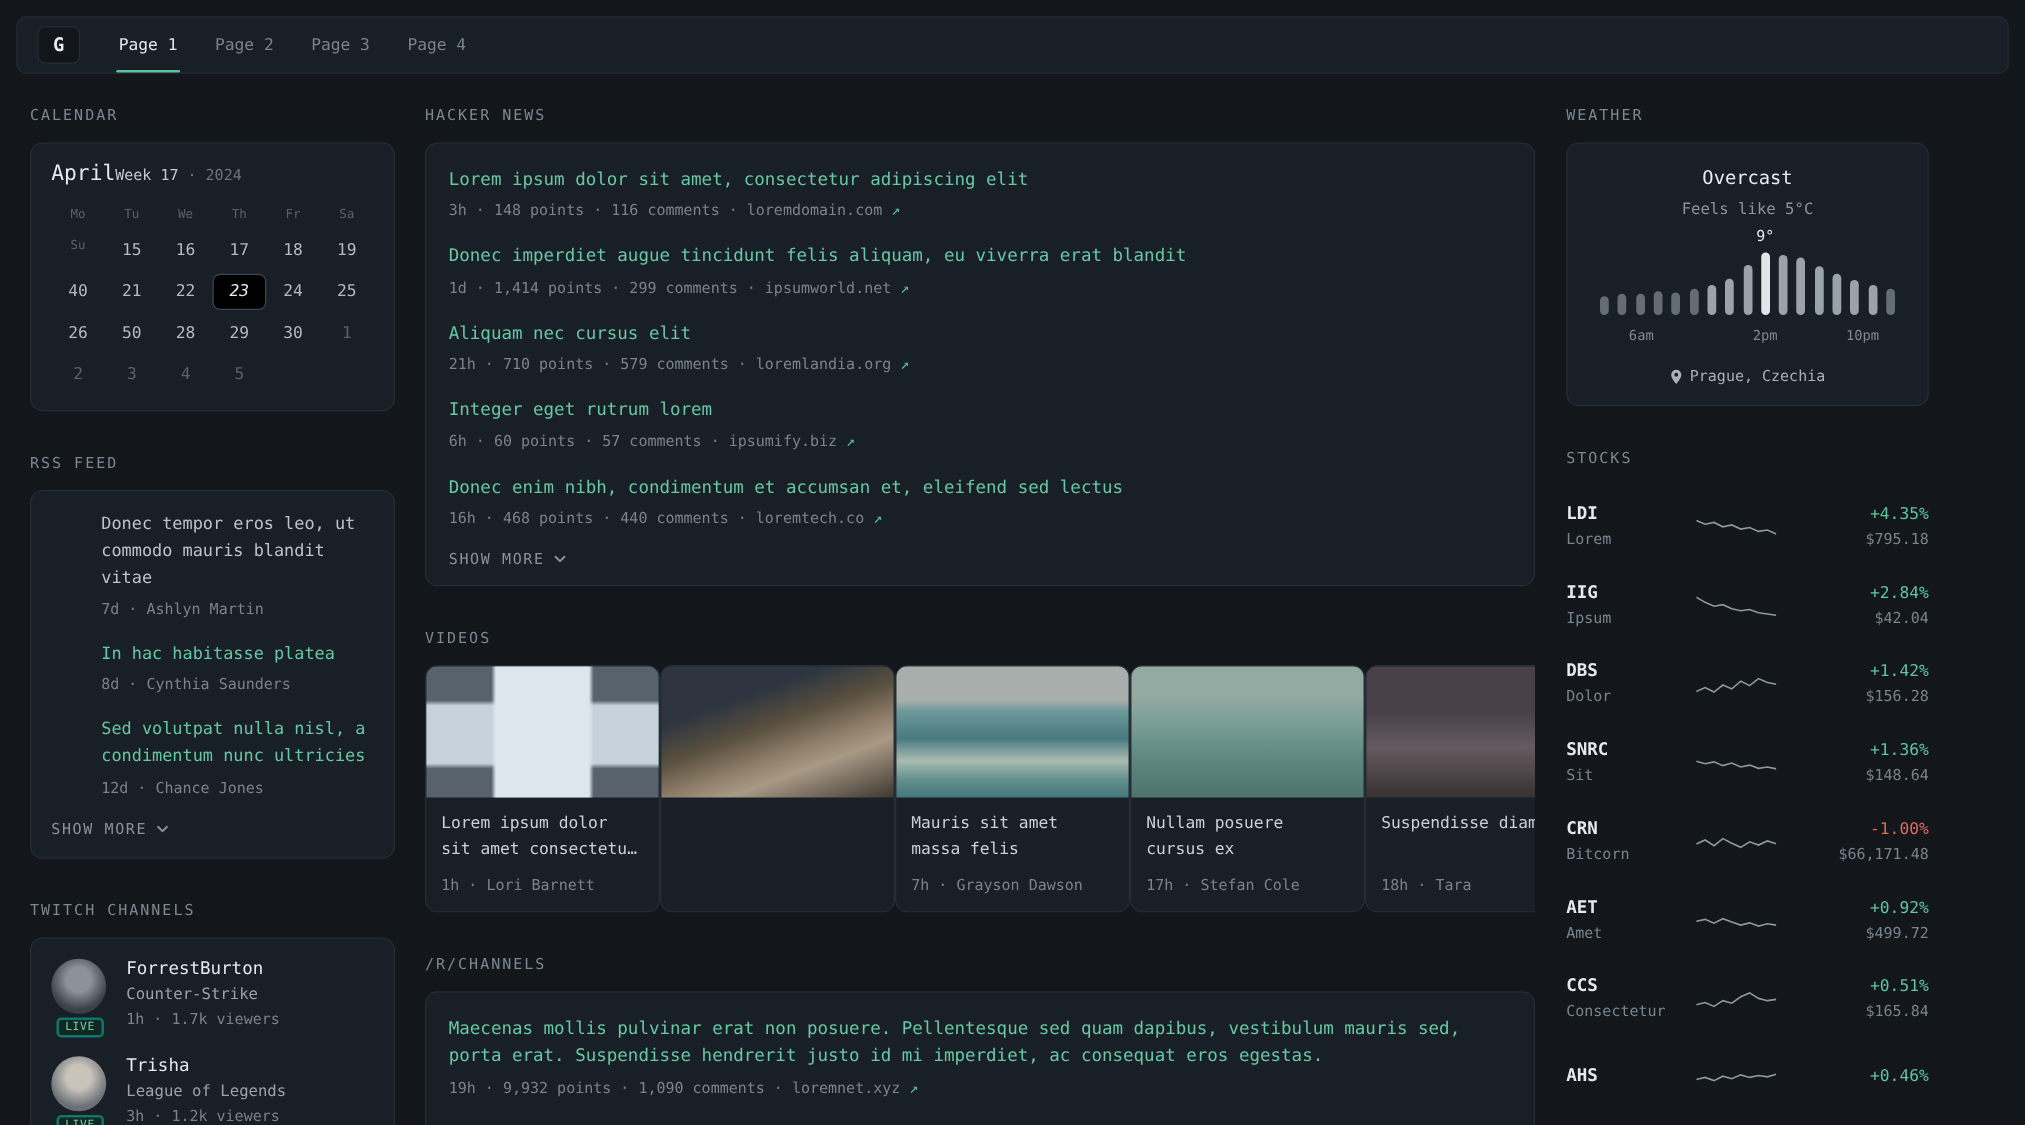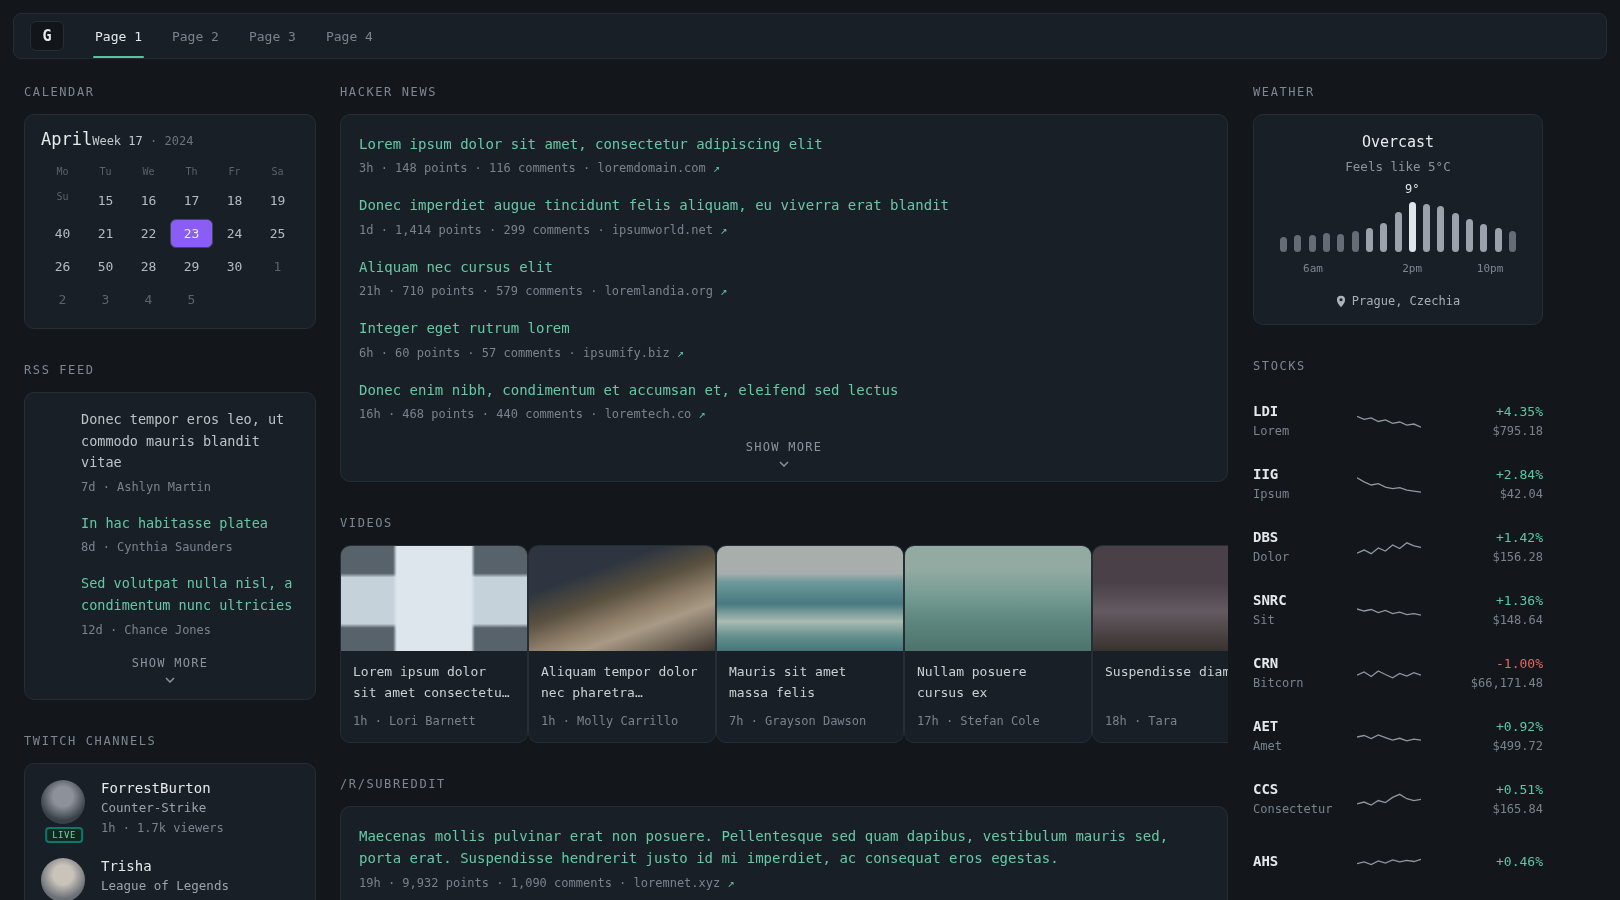--- a/index.html
+++ b/index.html
@@ -27,35 +27,35 @@
   
   .content { display:flex; padding:26px 0 0 24px; align-items:flex-start; }
   .col-left  { width:292px; margin-right:24px; flex:none; }
   .col-mid   { width:888px; margin-right:25px; flex:none; }
   .col-right { width:290px; flex:none; }
   .widget { margin-bottom:34px; }
   .w-header { font-size:12px; letter-spacing:1.6px; color:#7d8791; margin-bottom:15px; }
   .card { background:#191f26; border:1px solid #252d35; border-radius:10px; }
   .meta { font-size:12px; color:#79838c; margin-top:4px; line-height:1.5; }
   .show-more { display:flex; align-items:center; gap:7px; font-size:12px; letter-spacing:1.3px;
-               color:#8a939c; cursor:pointer; margin-top:6px;flex-direction:column; }
+               color:#8a939c; cursor:pointer; margin-top:6px; }
   .chev { color:#8a939c; }
 
   
   .cal-card { padding:14px 16px 14px; }
   .cal-top { display:flex; justify-content:flex-start; align-items:baseline; margin-bottom:12px; }
   .cal-month { font-size:17px; color:#e4e9ec; }
   .cal-week-wrap { font-size:12px; color:#c3cad0; }
   .cal-sep, .cal-year { color:#6b747d; }
   .cal-grid { display:grid; grid-template-columns:repeat(6,1fr); row-gap:4px; text-align:center; }
   .cal-dh { font-size:10px; color:#59626b; padding:5px 0; }
   .cal-day { font-size:13px; color:#b3bac1; padding:6px 0; border-radius:6px;
              border:1px solid transparent; cursor:pointer; }
   .cal-day.muted { color:#5a636c; }
-  .cal-day.selected { border-color:#3d4751; background:#8b5cf6; color:#e8ecef; }
+  .cal-day.selected { border-color:#3d4751; background:#000000; color:#e8ecef;font-style:italic; }
 
   
   .rss-card { padding:16px; }
   .feed-item { margin-bottom:17px;margin-left:40px; }
   .feed-title { display:block; font-size:13.5px; line-height:1.6; color:#65c7a4; }
   .feed-title.read { color:#bcc3c9; }
 
   
   .tw-card { padding:16px; }
   .tw-item { display:flex; gap:14px; margin-bottom:21px; }
@@ -289,24 +289,20 @@
       <div class="videos-row" id="videos-row">
           <div class="video-card">
             <div class="thumb thumb-sky-cross"></div>
             <div class="v-body">
               <a class="v-title">Lorem ipsum dolor sit amet consectetu…</a>
               <div class="meta v-meta">1h · Lori Barnett</div>
             </div>
           </div>
           <div class="video-card">
             <div class="thumb thumb-camera-hands"></div>
-            <div class="v-body">
-              <a class="v-title">Aliquam tempor dolor nec pharetra…</a>
-              <div class="meta v-meta">1h · Molly Carrillo</div>
-            </div>
           </div>
           <div class="video-card">
             <div class="thumb thumb-sea-wake"></div>
             <div class="v-body">
               <a class="v-title">Mauris sit amet massa felis</a>
               <div class="meta v-meta">7h · Grayson Dawson</div>
             </div>
           </div>
           <div class="video-card">
             <div class="thumb thumb-canoe"></div>
@@ -319,21 +315,21 @@
             <div class="thumb thumb-fog"></div>
             <div class="v-body">
               <a class="v-title">Suspendisse diam</a>
               <div class="meta v-meta">18h · Tara</div>
             </div>
           </div>
         </div>
     </section>
 
     <section class="widget">
-      <div class="w-header">/R/SUBREDDIT</div>
+      <div class="w-header">/R/CHANNELS</div>
       <div class="card hn-card" id="sub-list">
           <div class="hn-item">
             <a class="hn-title">Maecenas mollis pulvinar erat non posuere. Pellentesque sed quam dapibus, vestibulum mauris sed, porta erat. Suspendisse hendrerit justo id mi imperdiet, ac consequat eros egestas.</a>
             <div class="meta">19h · 9,932 points · 1,090 comments · <a class="src">loremnet.xyz <span class="ext">↗</span></a></div>
           </div>
         </div>
     </section>
 
   </div>
 

